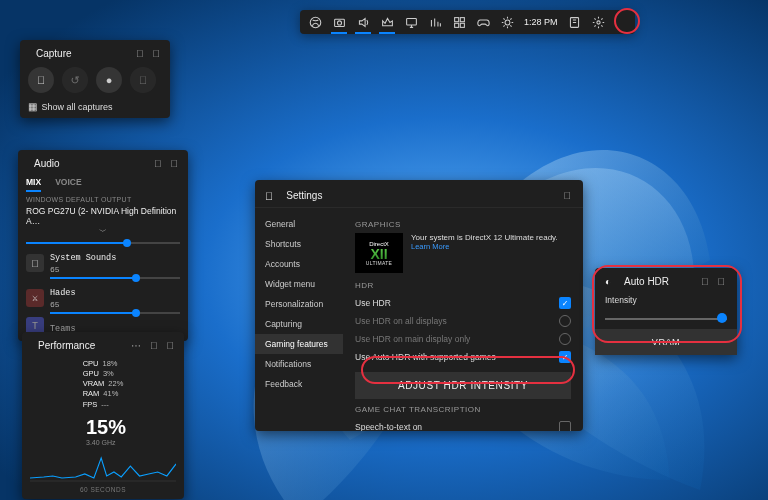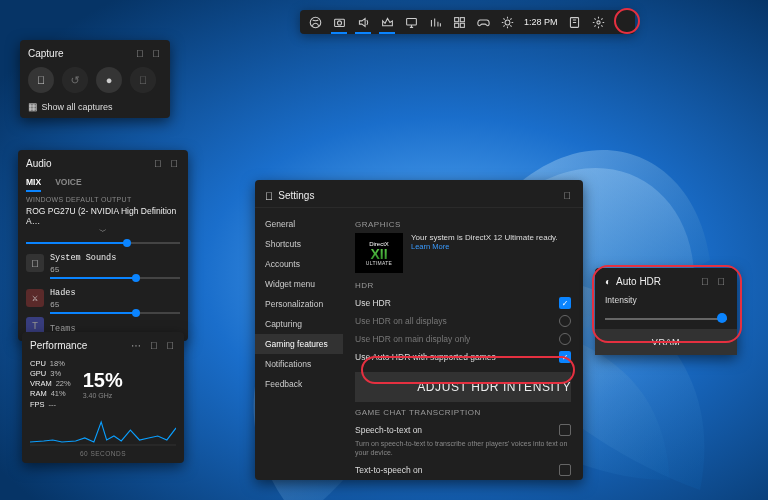--- a/index.html
+++ b/index.html
@@ -21,21 +21,21 @@
     position: absolute;
     background: #1f1f1f;
     border-radius: 4px;
     box-shadow: 0 4px 14px rgba(0,0,0,.55);
     padding: 6px 8px;
     color: #ddd;
     font-size: 9px;
     z-index: 5;
   }
   .widget-header { display:flex; align-items:center; gap:5px; font-size:10px; color:#eee; margin-bottom:6px; }
-  .widget-header .title { flex:1; }
+  .widget-header .title { flex:1;margin-left:8px; }
   .icon { font-family: "Segoe Fluent Icons","Segoe MDL2 Assets", sans-serif; display:inline-block; }
   .whbtn { color:#aaa; font-size:10px; padding:2px; cursor:pointer; }
   .pin-icon::before { content:"\E718"; }
   .close-icon::before { content:"\E711"; }
   .gear-icon::before { content:"\E713"; }
   .mic-icon::before { content:"\E720"; }
   .camera-icon::before { content:"\E722"; }
   .record-icon::before { content:"●"; }
   .speaker-icon::before { content:"\E767"; }
 
@@ -56,50 +56,50 @@
   .slider { height:2px; background:#444; position:relative; margin-top:3px; }
   .slider .fill { position:absolute; height:2px; background:#0a84ff; left:0; }
   .slider .thumb { position:absolute; width:8px; height:8px; background:#0a84ff; border-radius:50%; top:-3px; }
   .audio-row { display:flex; align-items:center; gap:6px; margin-top:3px;font-family:Liberation Mono, monospace; }
   .audio-ico { width:18px; height:18px; border-radius:3px; background:#333; display:flex;align-items:center;justify-content:center; font-size:10px;}
   .audio-body { flex:1; }
   .audio-val { font-size:8px; color:#aaa; margin-top:2px;}
 
   
   #perf { top: 332px; left: 22px; width: 162px; }
-  .perf-row { display:flex; align-items:center; gap:6px; }
+  .perf-row { display:flex; align-items:center; gap:6px;flex-direction:column; }
   .perf-stats { font-size:7.5px; line-height:1.35; color:#eee; }
   .perf-stats div span:last-child { color:#bbb; margin-left:4px; }
   .perf-big { font-size:20px; font-weight:600; color:#fff; }
   .perf-sub { font-size:7px; color:#888; }
   .perf-chart { width:100%; height:32px; margin-top:4px; }
   .perf-foot { font-size:6.5px; color:#777; text-align:center; margin-top:2px; letter-spacing:.5px;}
 
   
-  #settings { top: 180px; left: 255px; width: 328px; height: 300px; z-index:6; padding:0; }
+  #settings { top: 180px; left: 255px; width: 328px; height: 251px; z-index:6; padding:0; }
   #settings .widget-header { padding:8px 10px 4px; margin:0; border-bottom:1px solid #2a2a2a; }
   .settings-body { display:flex; height:calc(100% - 28px); }
   .settings-nav { width:88px; padding:6px 0; font-size:8.5px; }
   .settings-nav div { padding:5px 10px; color:#ccc; cursor:pointer; }
   .settings-nav div.active { background:#323232; color:#fff; }
   .settings-main { flex:1; padding:8px 12px; overflow:hidden; font-size:8.5px; }
   .sec-head { font-size:8px; color:#999; letter-spacing:.5px; margin:4px 0; }
   .gfx-row { display:flex; gap:8px; margin-bottom:8px; }
   .gfx-badge { width:48px; height:40px; background:#000; display:flex; flex-direction:column; align-items:center; justify-content:center; font-size:7px; line-height:1; }
   .gfx-badge .dx { font-size:6px; color:#fff; }
   .gfx-badge .tw { font-size:14px; font-weight:700; background:linear-gradient(#5fcf4e,#2f8a25); -webkit-background-clip:text; color:transparent; }
   .gfx-badge .ult { font-size:5px; color:#ddd; letter-spacing:.3px;}
   .gfx-text { font-size:8px; color:#ddd; }
   .gfx-text .lm { color:#3a9bff; font-size:7.5px; cursor:pointer; }
   .opt-row { display:flex; align-items:center; justify-content:space-between; color:#ddd; padding:3px 0; font-size:8.5px; }
   .opt-row.dim { color:#777; }
   .chk { width:12px; height:12px; border-radius:2px; background:#0a84ff; display:flex; align-items:center; justify-content:center; font-size:8px; color:#fff; }
   .chk.off { background:transparent; border:1px solid #666; }
   .chk.radio { border-radius:50%; background:transparent; border:1px solid #666; }
-  .big-btn { width:100%; background:#323232; text-align:right; padding:8px 0; font-size:12px; letter-spacing:.6px; color:#eee; margin:6px 0; cursor:pointer; }
+  .big-btn { width:100%; background:#323232; text-align:center; padding:8px 0; font-size:10px; letter-spacing:.6px; color:#eee; margin:6px 0; cursor:pointer; }
   .sub-desc { font-size:7px; color:#888; line-height:1.3; }
 
   
   #autohdr { top: 268px; left: 595px; width: 142px; z-index:6; padding:6px 10px 0; }
   .hdr-slider { position:relative; height:14px; margin:6px 0 4px; }
   .hdr-slider .track { position:absolute; top:7px; height:2px; width:100%; background:#666; }
   .hdr-slider .thumb { position:absolute; width:10px; height:10px; border-radius:50%; background:#0a84ff; top:2px; }
   .done-btn { background:#323232; text-align:center; padding:8px 0; font-size:9px; letter-spacing:.6px; color:#eee; margin:0 -10px; cursor:pointer; }
 
   

